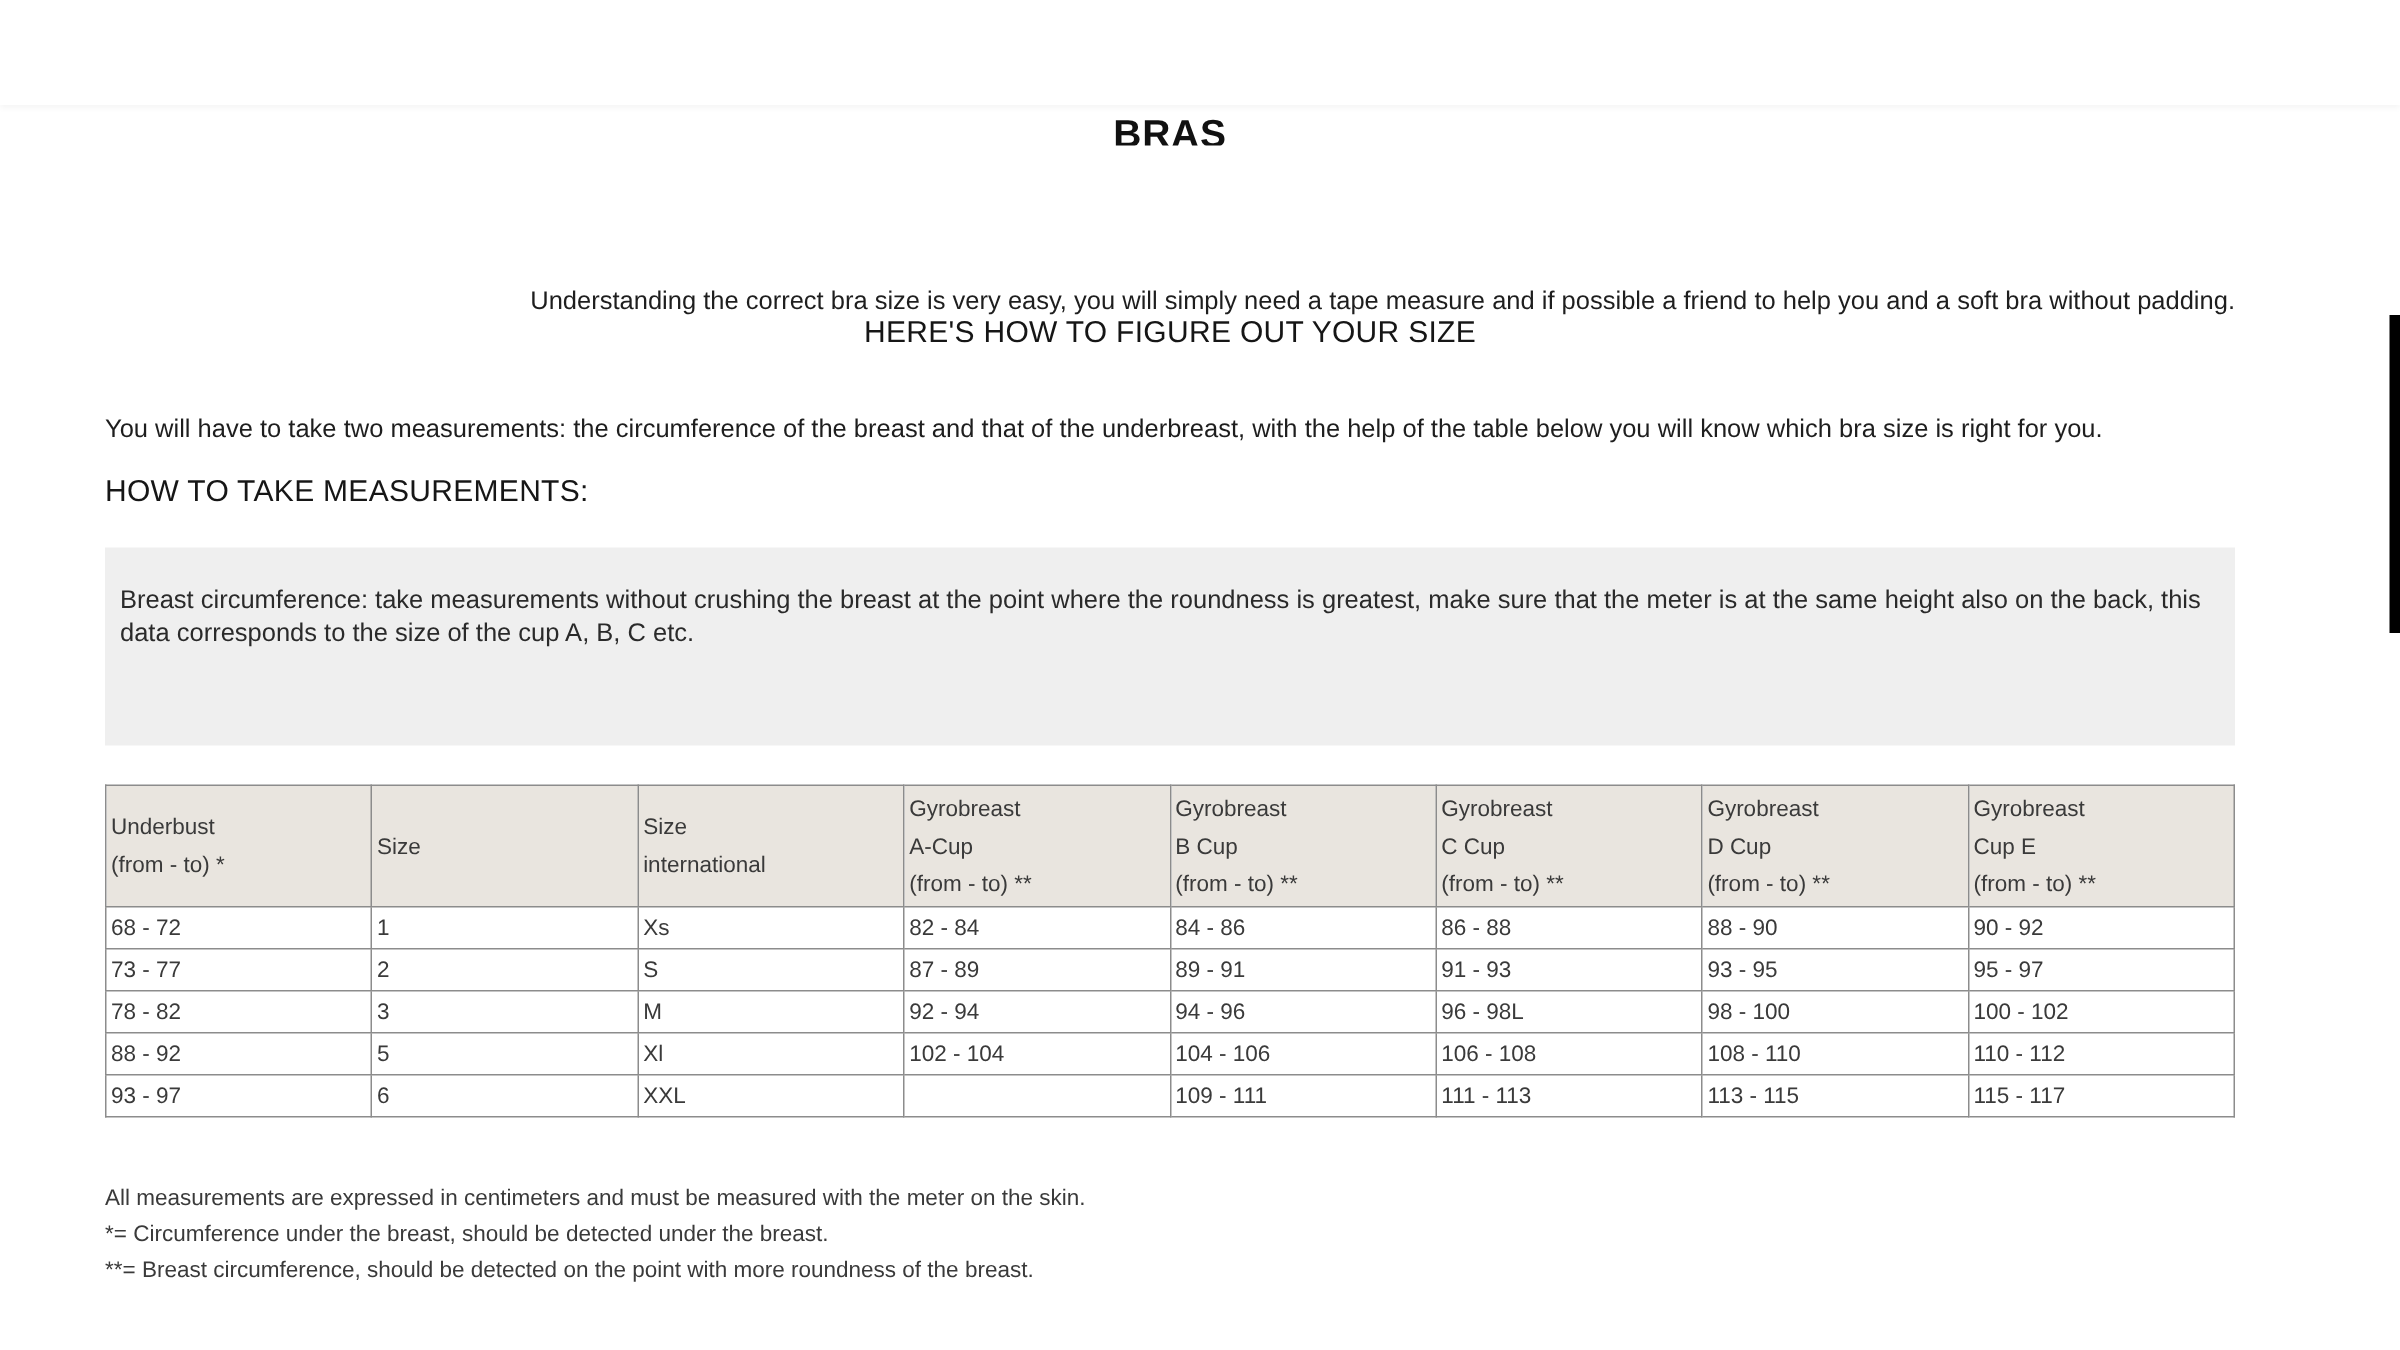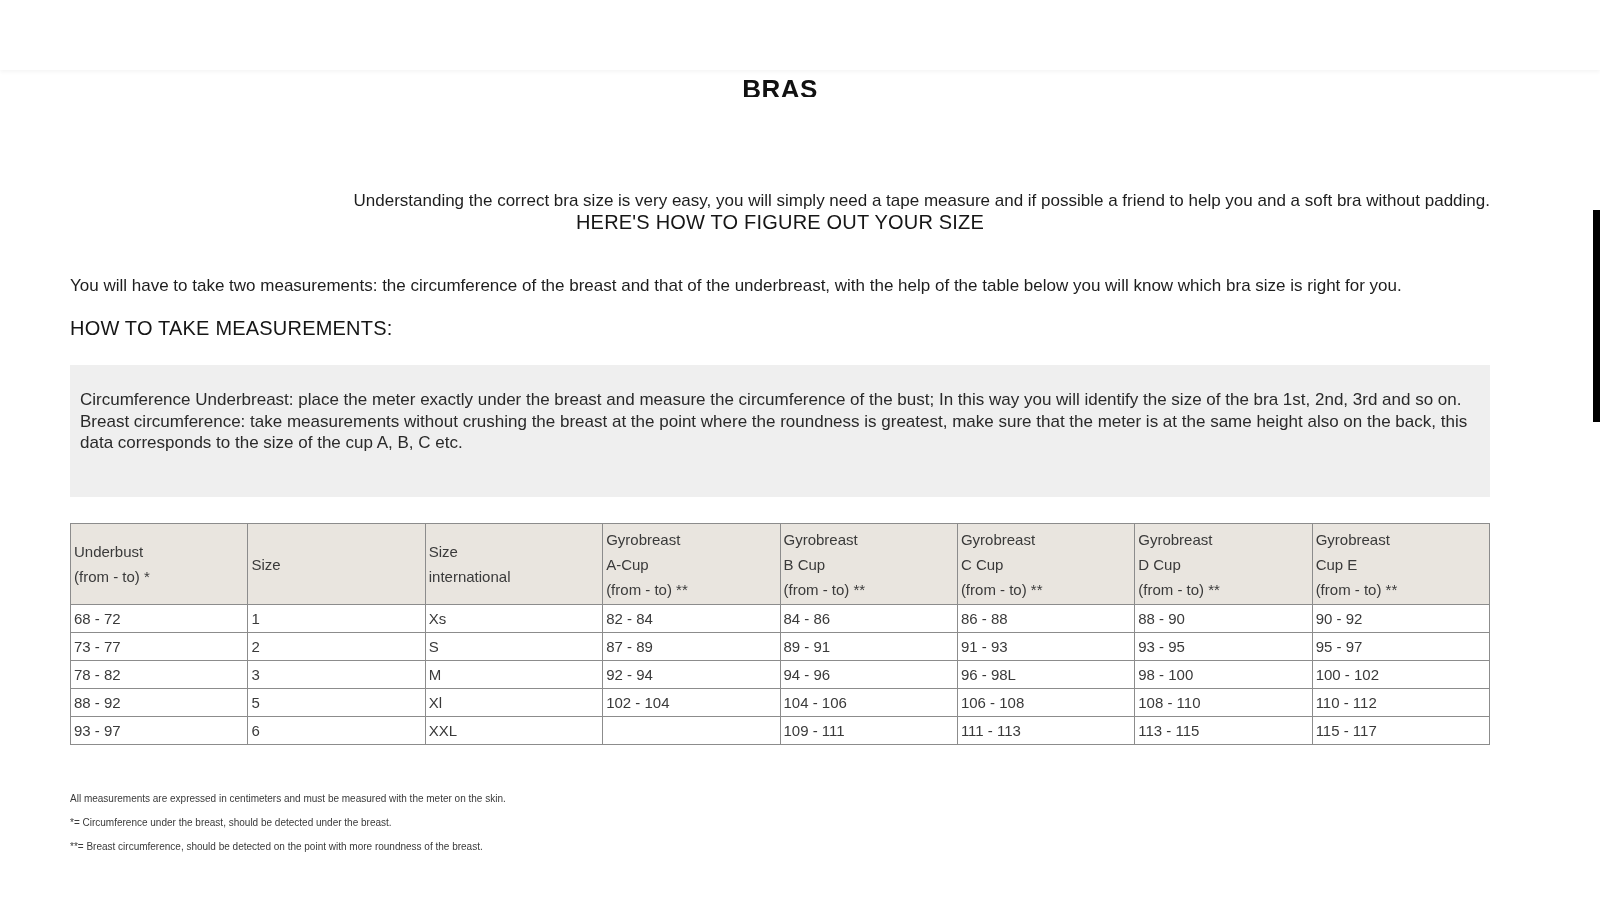--- a/index.html
+++ b/index.html
@@ -52,21 +52,21 @@
     border:1px solid #8c8c8c; font-weight:400; text-align:left;
     padding:0 2px 0 3px; overflow:hidden;
   }
   table.size-table th {
     background:#e9e5df; height:80px; vertical-align:middle;
     line-height:25px; white-space:pre-line;
   }
   table.size-table td { height:27px; background:#ffffff; }
   .notes {
     position:absolute; left:70px; top:791px; width:1420px;
-    font-size:10px; color:#3a3a3a;
+    font-size:15px; color:#3a3a3a;
   }
   .notes div { margin-bottom:9px; line-height:15px; }
   .scrollbar-thumb {
     position:absolute; right:0; top:210px; width:7px; height:212px;
     background:#000000;
   }
 </style>
 </head>
 <body>
 
@@ -80,21 +80,20 @@
 
   <p class="para p-intro">Understanding the correct bra size is very easy, you will simply need a tape measure and if possible a friend to help you and a soft bra without padding.</p>
 
   <div class="h-figure">HERE'S HOW TO FIGURE OUT YOUR SIZE</div>
 
   <p class="para p-measure">You will have to take two measurements: the circumference of the breast and that of the underbreast, with the help of the table below you will know which bra size is right for you.</p>
 
   <div class="h-howto">HOW TO TAKE MEASUREMENTS:</div>
 
   <div class="instr-box">
-    <p>Circumference Underbreast: place the meter exactly under the breast and measure the circumference of the bust; In this way you will identify the size of the bra 1st, 2nd, 3rd and so on.</p>
     <p>Breast circumference: take measurements without crushing the breast at the point where the roundness is greatest, make sure that the meter is at the same height also on the back, this data corresponds to the size of the  cup A, B, C etc.</p>
   </div>
 
   <table class="size-table">
     <thead>
       <tr>
           <th>Underbust
 (from - to) *</th>
           <th>Size</th>
           <th>Size

